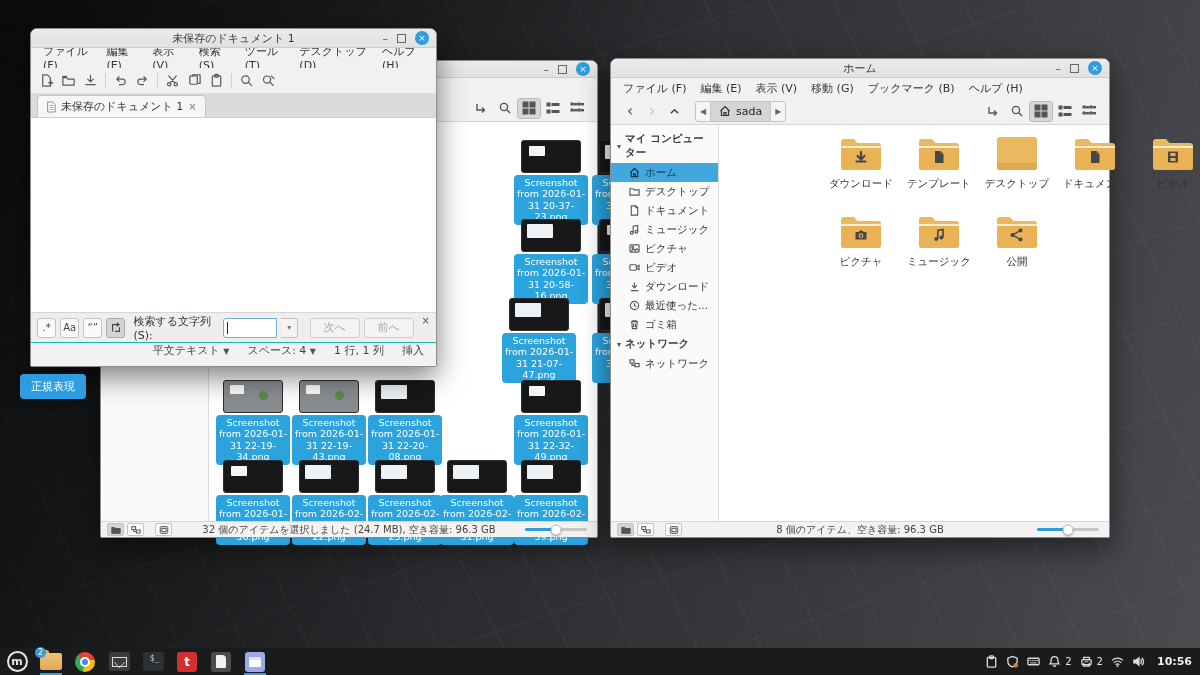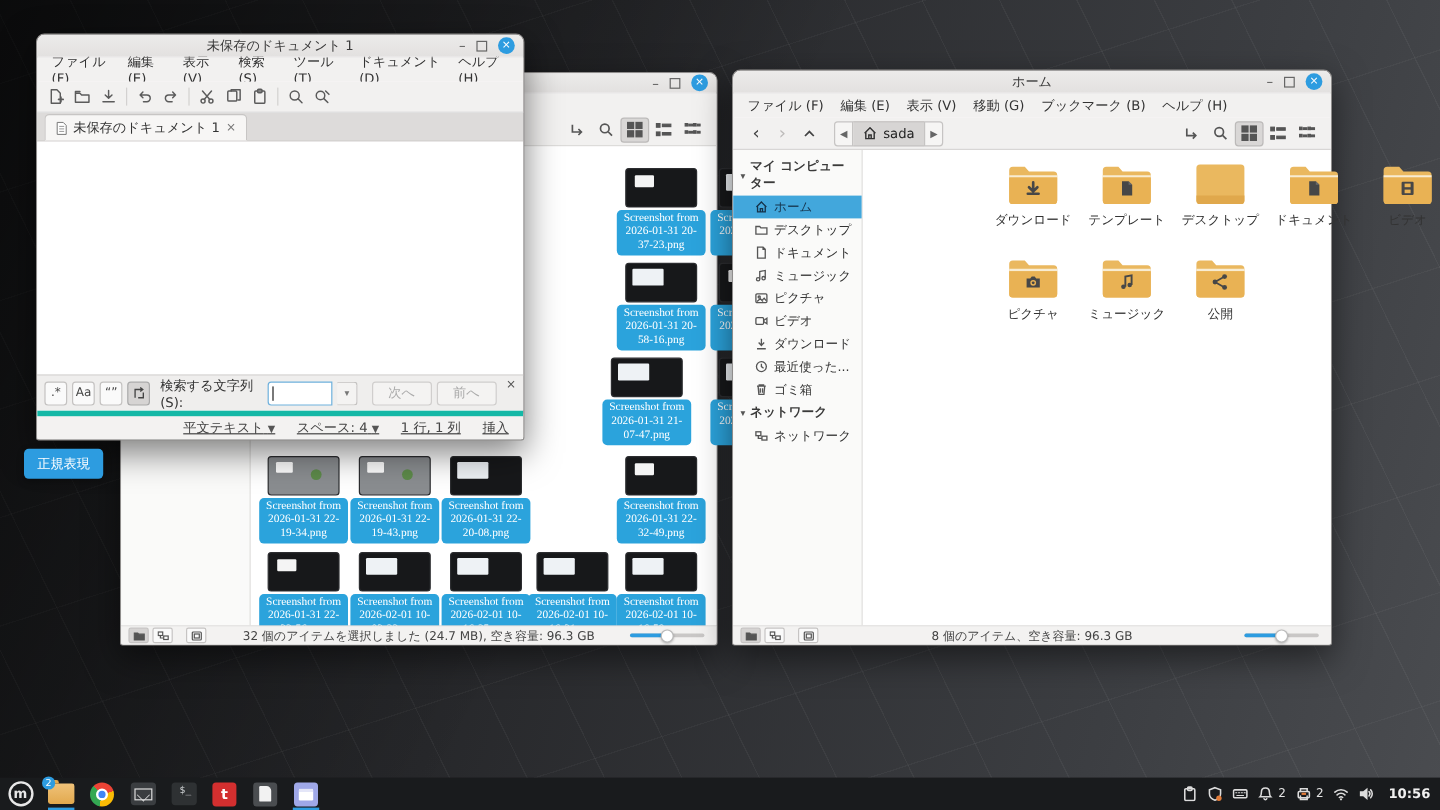--- a/index.html
+++ b/index.html
@@ -19,21 +19,21 @@
               border-radius:6px 6px 0 0; display:flex; align-items:center; position:relative; }
   .title { position:absolute; left:0; right:0; text-align:center; font-size:11px; color:#3a3a3a; }
   .winbtns { position:absolute; right:7px; top:0; bottom:0; display:flex; align-items:center; gap:9px; }
   .wb { font-size:11px; color:#555; line-height:1; cursor:default; }
   .wb-max { width:9px; height:9px; border:1px solid #666; }
   .wb-close { width:14px; height:14px; border-radius:50%; background:#2d9ce0; color:#fff; font-size:9px;
               display:flex; align-items:center; justify-content:center; }
   .menubar { height:20px; flex:0 0 20px; background:#f2f1f0; display:flex; align-items:center; gap:2px;
              padding:0 6px; font-size:11px; color:#333; }
   .menubar span { padding:2px 6px; border-radius:3px; }
-  .statusbar { background:#f3f2f1; border-top:5px solid #14b8a6; display:flex; align-items:center; font-size:11px; color:#444;text-decoration:underline; }
+  .statusbar { background:#f3f2f1; border-top:1px solid #14b8a6; display:flex; font-size:11px; color:#444; }
 
   
   #editor { left:30px; top:28px; width:407px; height:339px; z-index:30; }
   #editor .toolbar { height:26px; flex:0 0 26px; background:#f2f1f0; border-bottom:1px solid #ddd;
                      display:flex; align-items:center; gap:7px; padding:0 8px; }
   #editor .toolbar svg { width:15px; height:15px; stroke:#5b5b5b; fill:none; stroke-width:1.3; stroke-linecap:round; stroke-linejoin:round; }
   .tsep { width:1px; height:15px; background:#d3d1d0; }
   #editor .tabbar { height:24px; flex:0 0 24px; background:#dddbda; display:flex; align-items:flex-end; padding:0; border-bottom:1px solid #cfcdcc; }
   #editor .tab { height:22px; background:#f7f6f5; border:1px solid #c7c5c4; border-bottom:none; border-radius:4px 4px 0 0;
                  display:flex; align-items:center; gap:5px; padding:0 8px; margin-left:6px; font-size:11px; color:#333; }
@@ -83,21 +83,21 @@
   #fm-mid .menubar { height:17px; flex:0 0 17px; }
   .fileitem { position:absolute; width:76px; display:flex; flex-direction:column; align-items:center; gap:2px; }
   .thumb { width:60px; height:33px; background:#17181a; border-radius:3px; border:1px solid #2c2d30; position:relative; overflow:hidden; }
   .thumb::after { content:""; position:absolute; background:#f4f4f4; border-radius:1px; }
   .t-dark::after { left:7px; top:5px; width:16px; height:10px; }
   .t-win::after { left:5px; top:4px; width:26px; height:14px; background:#eef2f5; }
   .t-gray { background:#8a8d90; }
   .t-gray::after { left:6px; top:4px; width:14px; height:9px; background:#fdfdfd; }
   .t-gray::before { content:""; position:absolute; right:14px; top:10px; width:9px; height:9px; border-radius:50%; background:#5d8a4a; }
   .flabel { width:74px; background:#2ba3dc; color:#fff; border-radius:4px; font-size:9.5px; line-height:1.2;
-            text-align:center; padding:2px 2px; word-wrap:break-word;font-family:Liberation Serif, serif; }
+            text-align:center; padding:2px 2px; word-wrap:break-word; }
 
   
   #fm-right { left:598px; top:58px; width:500px; height:480px; z-index:20;margin-left:12px; }
   .crumbbtn { height:21px; border:1px solid #c6c4c3; background:#f6f5f4; display:flex; align-items:center; justify-content:center; font-size:8px; color:#666; }
   .crumb-main { padding:0 8px; font-size:11px; color:#222; gap:5px; background:#d7d5d4; border-left:none; border-right:none; }
   .side-sec { display:flex; align-items:center; gap:4px; padding:3px 4px 3px 6px; font-weight:bold; color:#3a3a3a; }
   .side-item { display:flex; align-items:center; gap:5px; padding:2.5px 4px 2.5px 18px; color:#333; }
   .side-item svg { width:11px; height:11px; flex:0 0 11px; stroke:#555; fill:none; stroke-width:1.2; }
   .side-item.sel { background:#42a7dc; color:#15324a; }
   .side-item.sel svg { stroke:#15324a; }
@@ -626,21 +626,21 @@
         <span class="wb wb-max"></span>
         <span class="wb wb-close">×</span>
       </div>
     </div>
     <div class="menubar">
       <span>ファイル (F)</span>
       <span>編集 (E)</span>
       <span>表示 (V)</span>
       <span>検索 (S)</span>
       <span>ツール (T)</span>
-      <span>ドキュメント (D)</span>
+      <span>デスクトップ (D)</span>
       <span>ヘルプ (H)</span>
     </div>
     <div class="toolbar">
       <svg viewBox="0 0 16 16">
           <path d="M4 2 h5 l3 3 v9 H4 Z"></path>
           <path d="M10.5 10.5 h4 M12.5 8.5 v4" stroke-width="1.6"></path>
         </svg>
       <svg viewBox="0 0 16 16">
           <path d="M2 5 h4 l1.5 1.5 H14 V13 H2 Z M2 5 V3.5 h4"></path>
         </svg>

